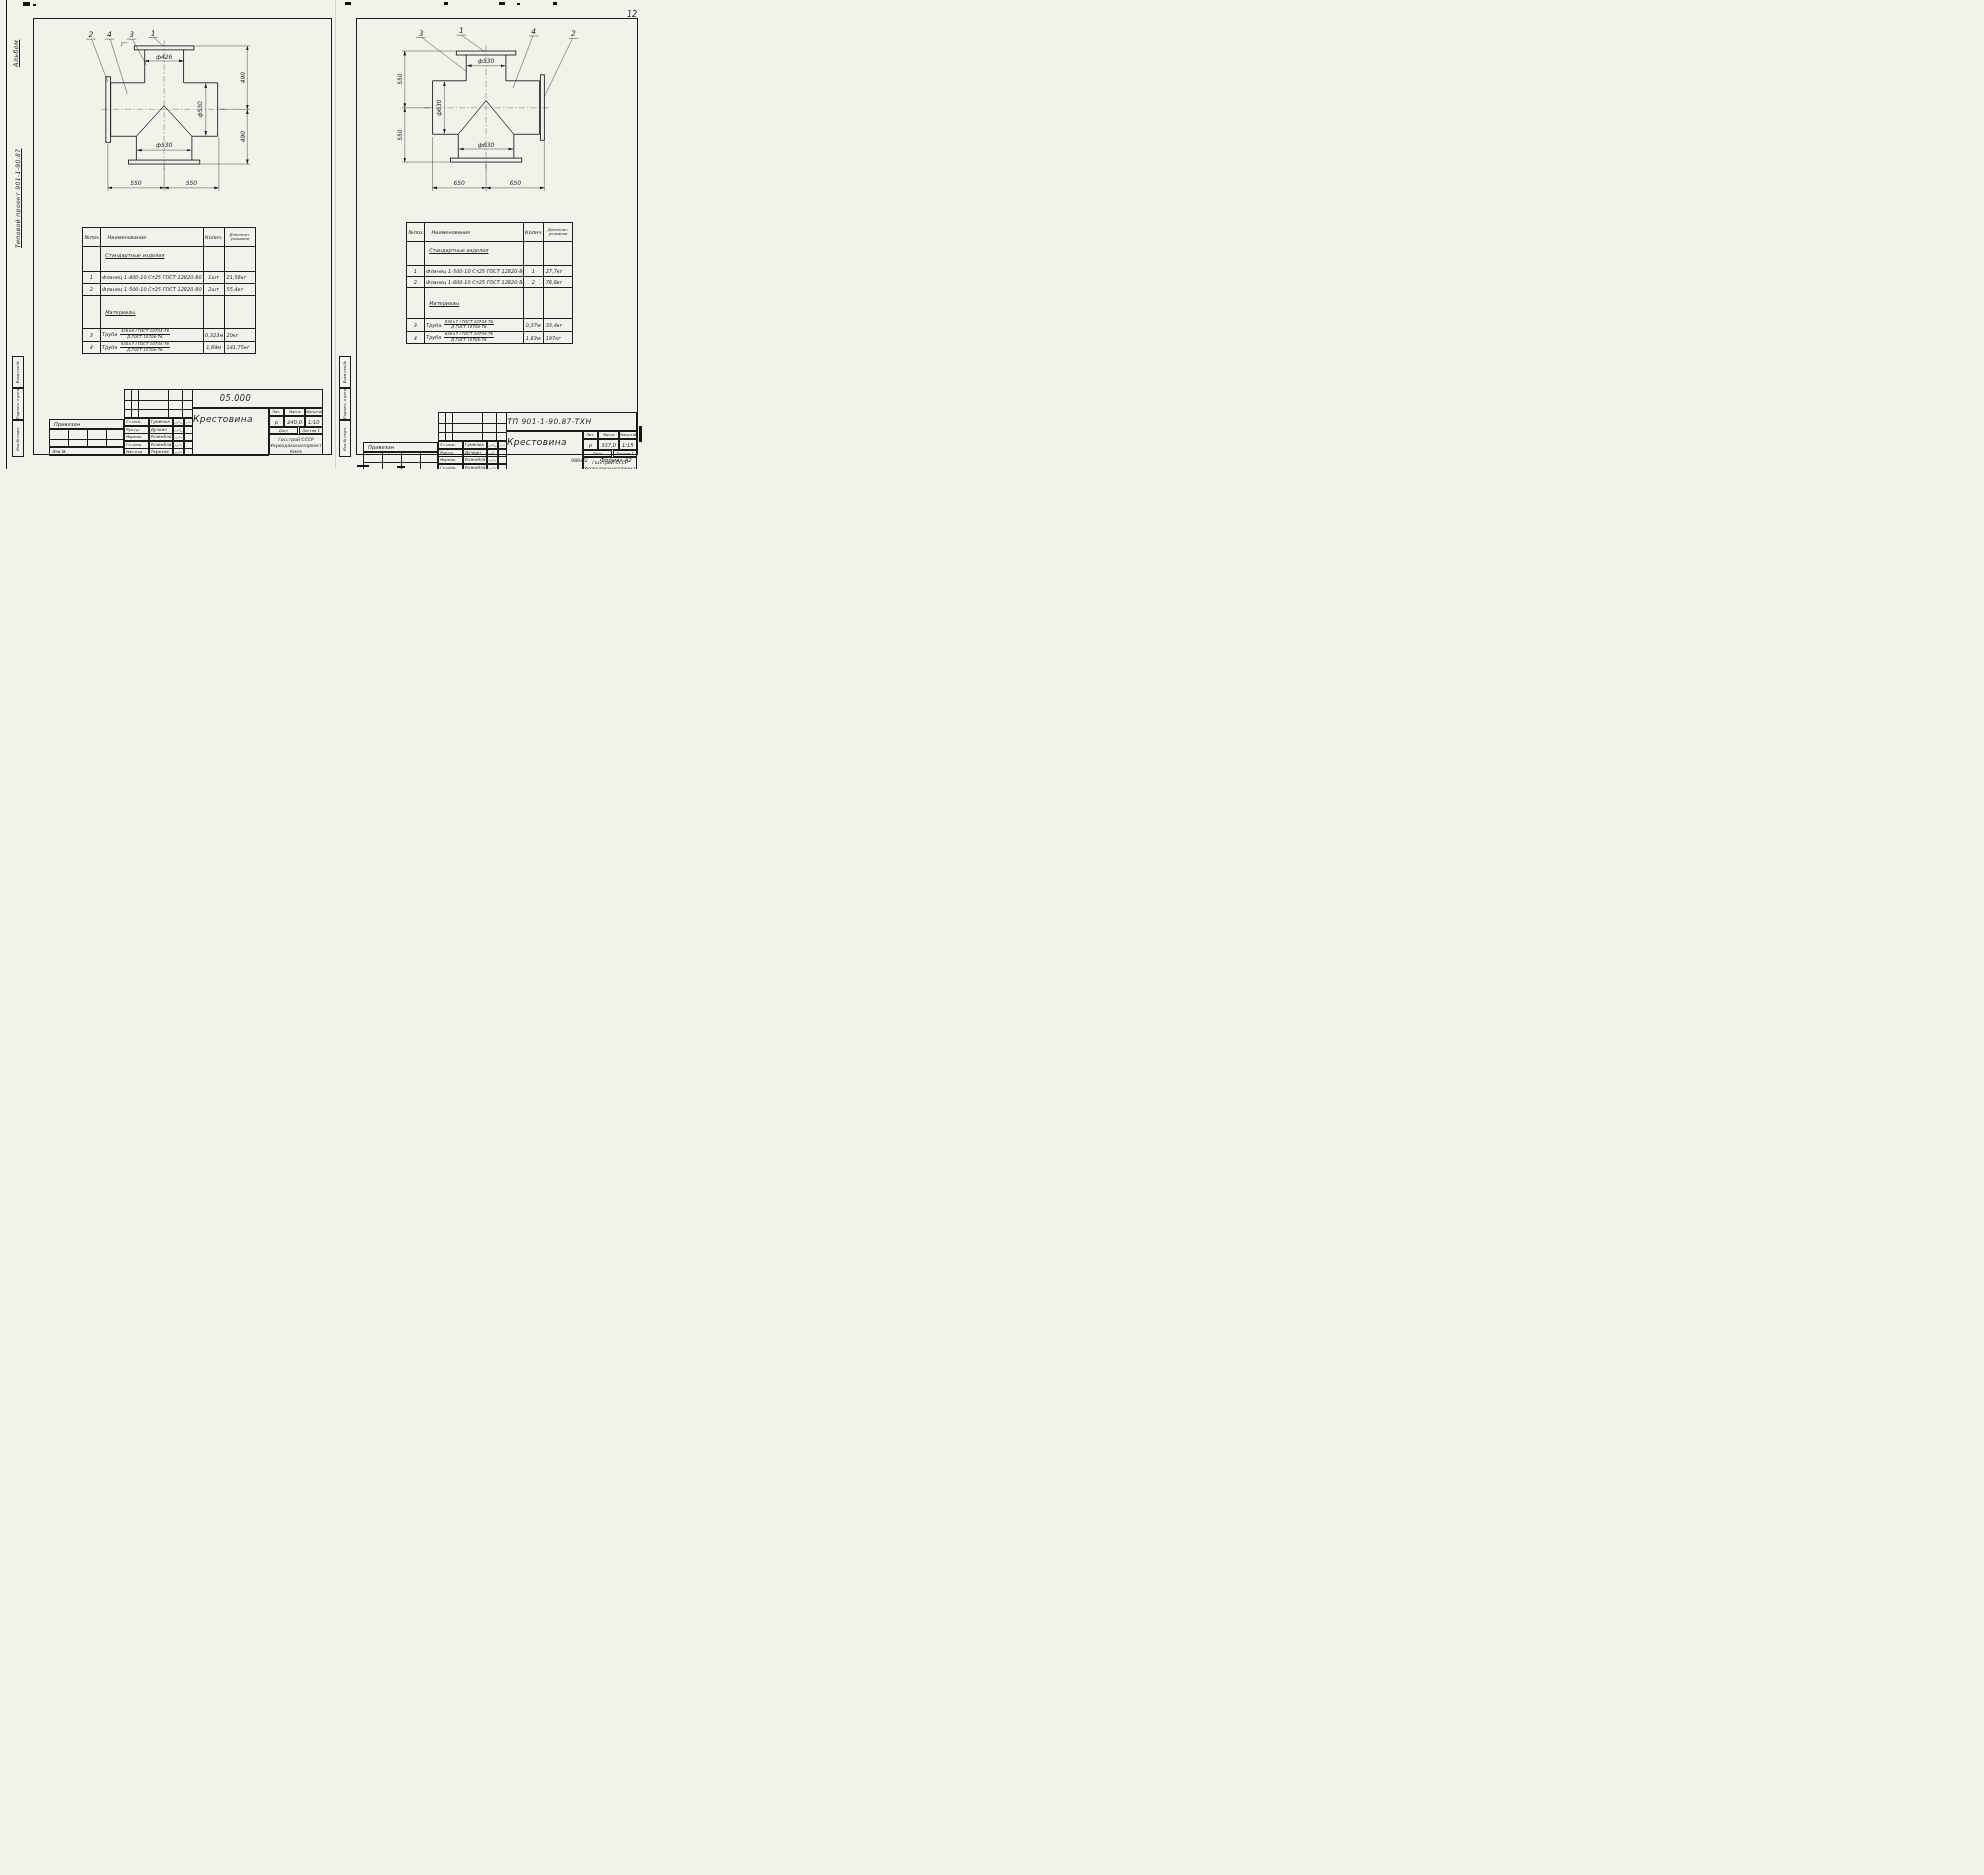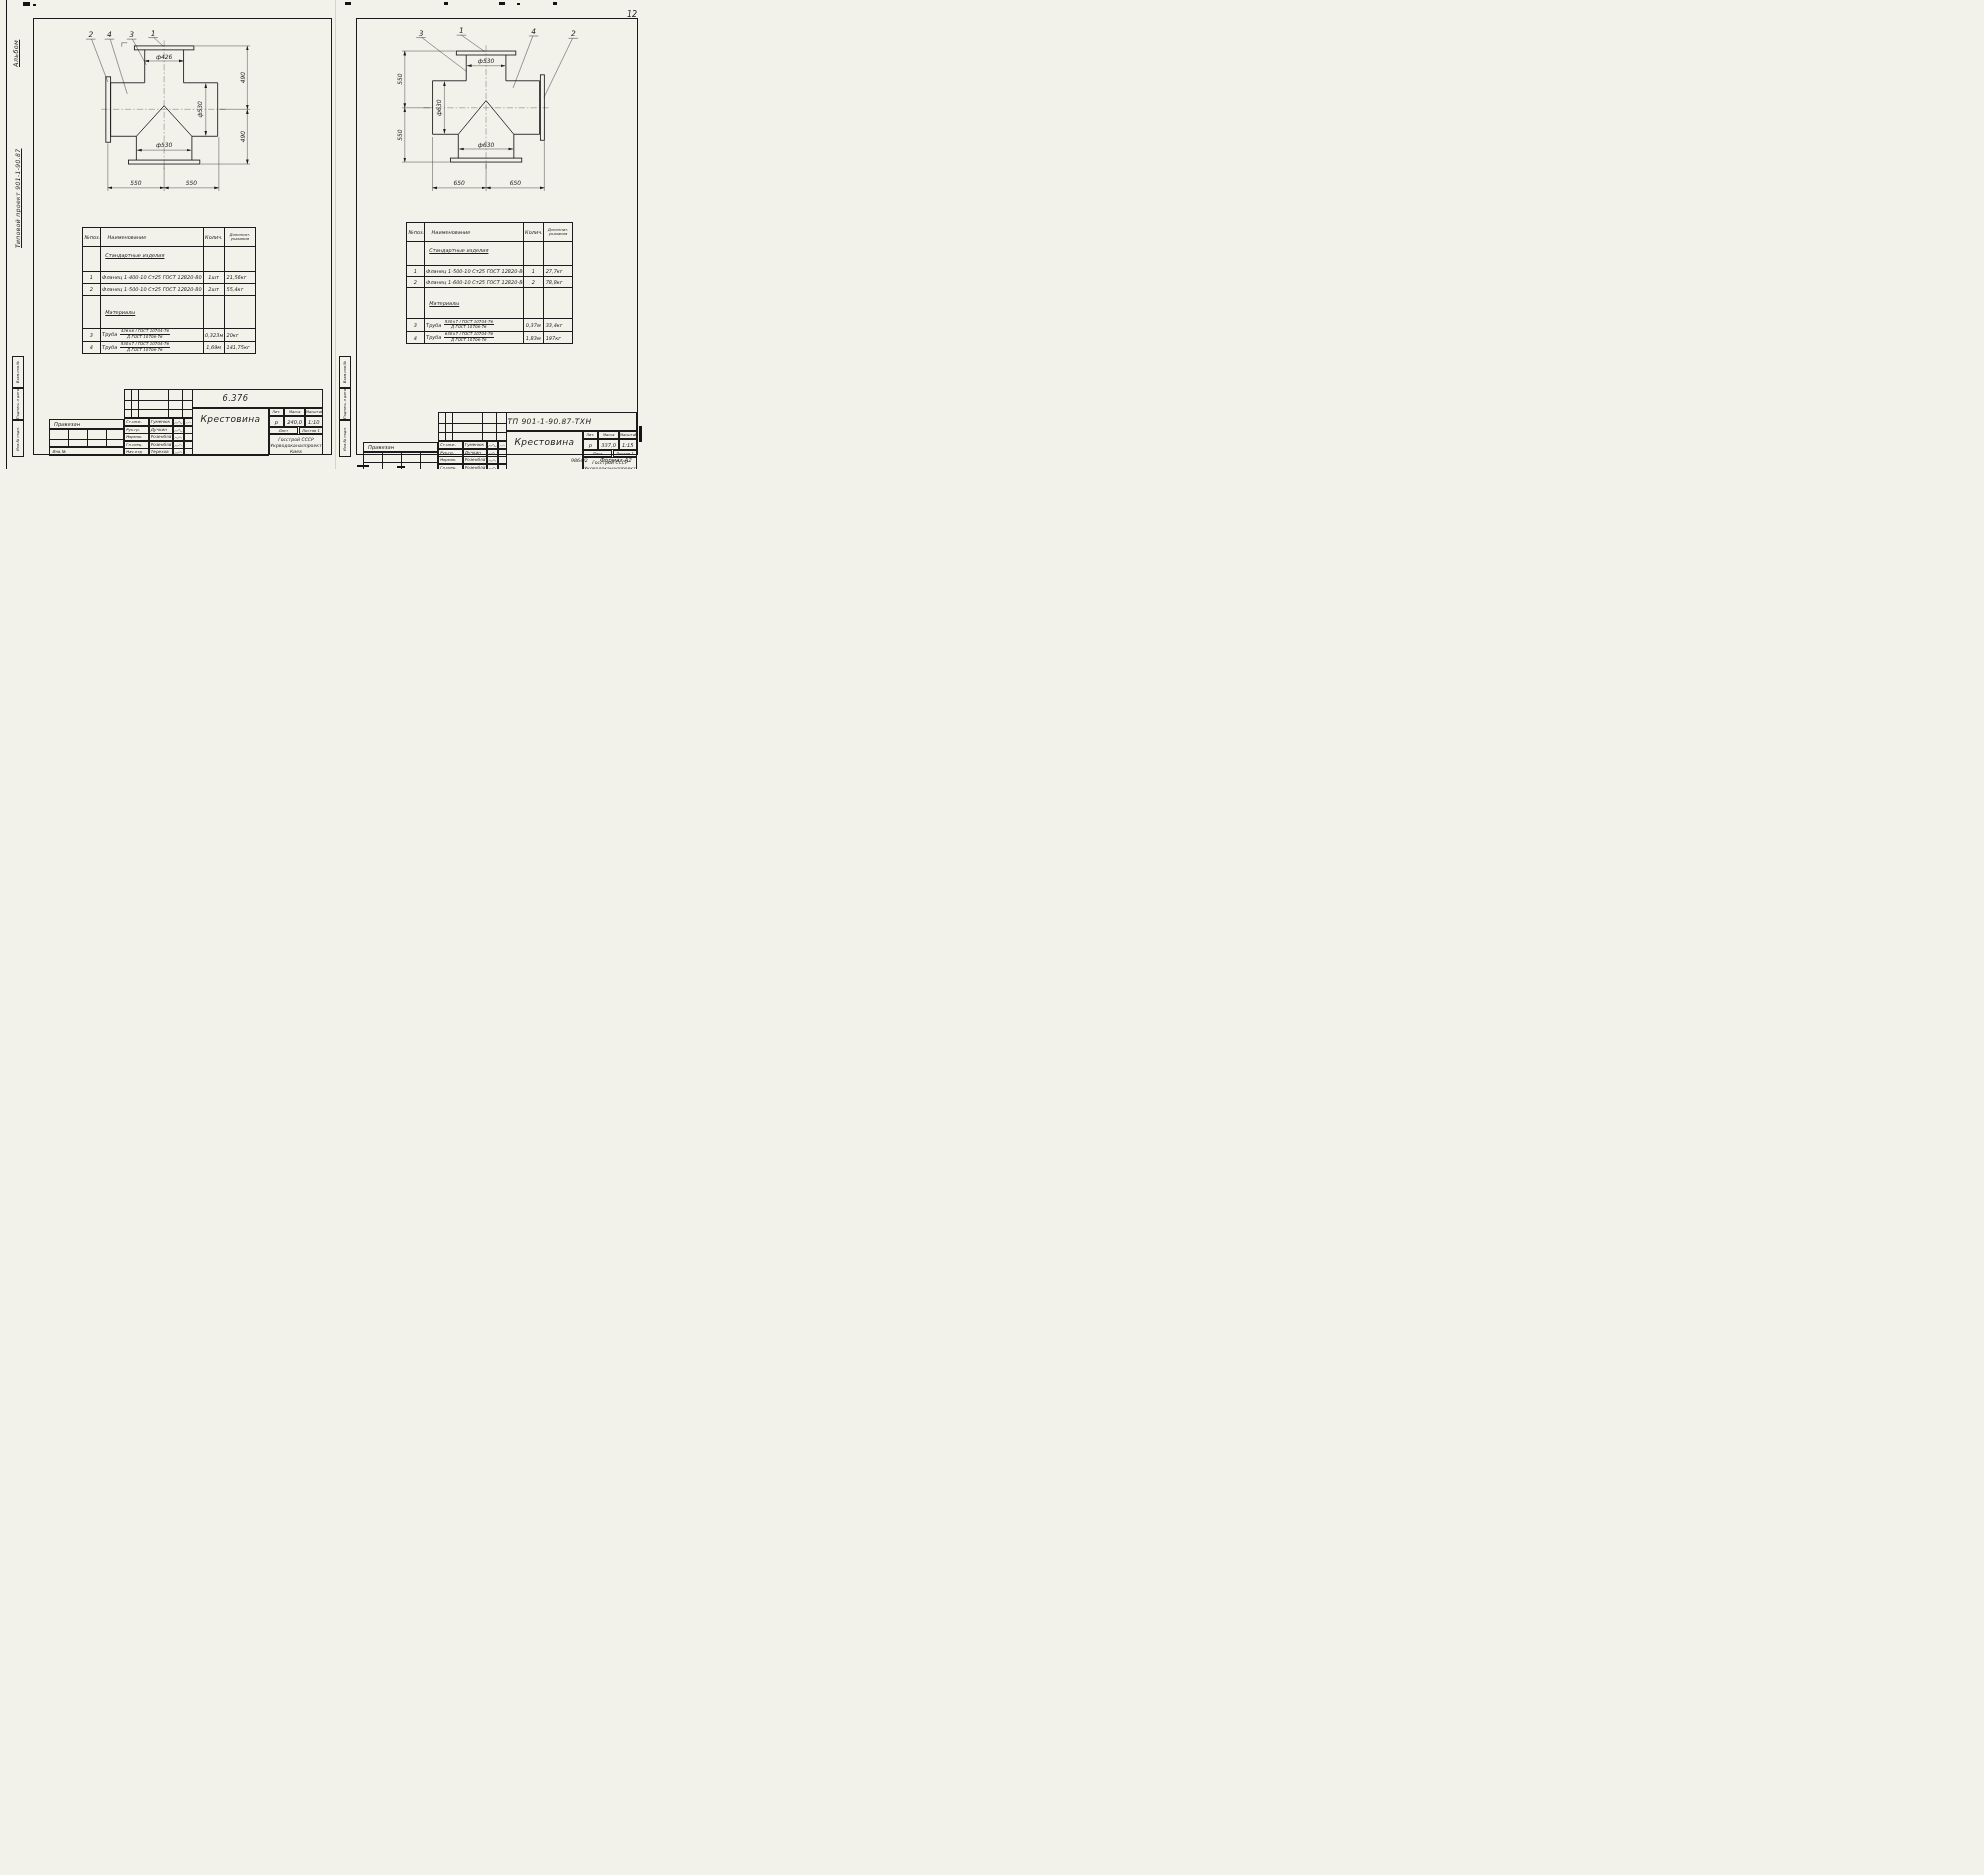--- a/index.html
+++ b/index.html
@@ -40,21 +40,21 @@
 
   
   .tb{position:absolute}
   .tb .c{position:absolute;border:0.6px solid #1c1c1c;box-sizing:border-box;font-style:italic;overflow:hidden}
   .vl{position:absolute;top:0;bottom:0;width:0.6px;background:#1c1c1c}
   .hl{position:absolute;left:0;right:0;height:0.6px;background:#1c1c1c}
   .rl{font-size:3.8px;line-height:6.4px;padding-left:1.2px}
   .nm{font-size:4.2px;line-height:6.4px;padding-left:0.8px}
   .code{font-size:8.3px;text-align:center;letter-spacing:0.4px;line-height:17.5px}
   .code span{display:inline-block;transform:translateX(-22px)}
-  .tname{font-size:9px;text-align:center;padding-top:4.8px;letter-spacing:0.4px}
+  .tname{font-size:9px;padding-top:4.8px;letter-spacing:0.4px}
   .lh{font-size:3.6px;text-align:center;line-height:6.7px}
   .lv{font-size:5.2px;text-align:center;line-height:10px}
   .shl{font-size:3.8px;text-align:center;line-height:6px}
   .org{font-size:4.6px;text-align:center;padding-top:1.6px;line-height:1.3}
   .priv{font-size:5.2px;line-height:8.3px;padding-left:4px}
   .inv{font-size:4px;line-height:7.5px;padding-left:2.4px}
   .sg svg,.dt svg{width:100%;height:100%}
   .sig path{stroke:#1c1c1c;fill:none;stroke-width:1.1}
 
   .pageno{position:absolute;font-style:italic;font-size:8px}
@@ -433,21 +433,21 @@
       </svg></div>
   <div class="c dt" style="left:135px;top:52px;width:8.7px;height:7.5px"></div>
 
   <div class="c rl" style="left:75px;top:59px;width:25.4px;height:7.5px">Нач.отд</div>
   <div class="c nm" style="left:100px;top:59px;width:24px;height:7.5px">Терехов</div>
   <div class="c sg" style="left:124px;top:59px;width:10.7px;height:7.5px"><svg class="sig" viewBox="0 0 26 12">
         <path d="M1,9 C6,2 10,10 15,5 S22,5 25,7"></path>
       </svg></div>
   <div class="c dt" style="left:135px;top:59px;width:8.7px;height:7.5px"></div>
 
-  <div class="c code" style="left:143px;top:0;width:131px;height:19px"><span>6.376</span></div>
+  <div class="c code" style="left:143px;top:0;width:131px;height:19px"><span>05.000</span></div>
   <div class="c tname" style="left:143px;top:19px;width:77px;height:48px">Крестовина</div>
   <div class="c lh" style="left:220px;top:19px;width:14.7px;height:8px">Лит.</div>
   <div class="c lh" style="left:235px;top:19px;width:21.4px;height:8px">Масса</div>
   <div class="c lh" style="left:256px;top:19px;width:17.5px;height:8px">Масштаб</div>
   <div class="c lv" style="left:220px;top:27px;width:14.7px;height:11px">р</div>
   <div class="c lv" style="left:235px;top:27px;width:21.4px;height:11px">240,0</div>
   <div class="c lv" style="left:256px;top:27px;width:17.5px;height:11px">1:10</div>
   <div class="c shl" style="left:220px;top:38px;width:29px;height:7.1px">Лист</div>
   <div class="c shl" style="left:250px;top:38px;width:24px;height:7.1px">Листов 1</div>
   <div class="c org" style="left:220px;top:45px;width:54px;height:21.4px">

